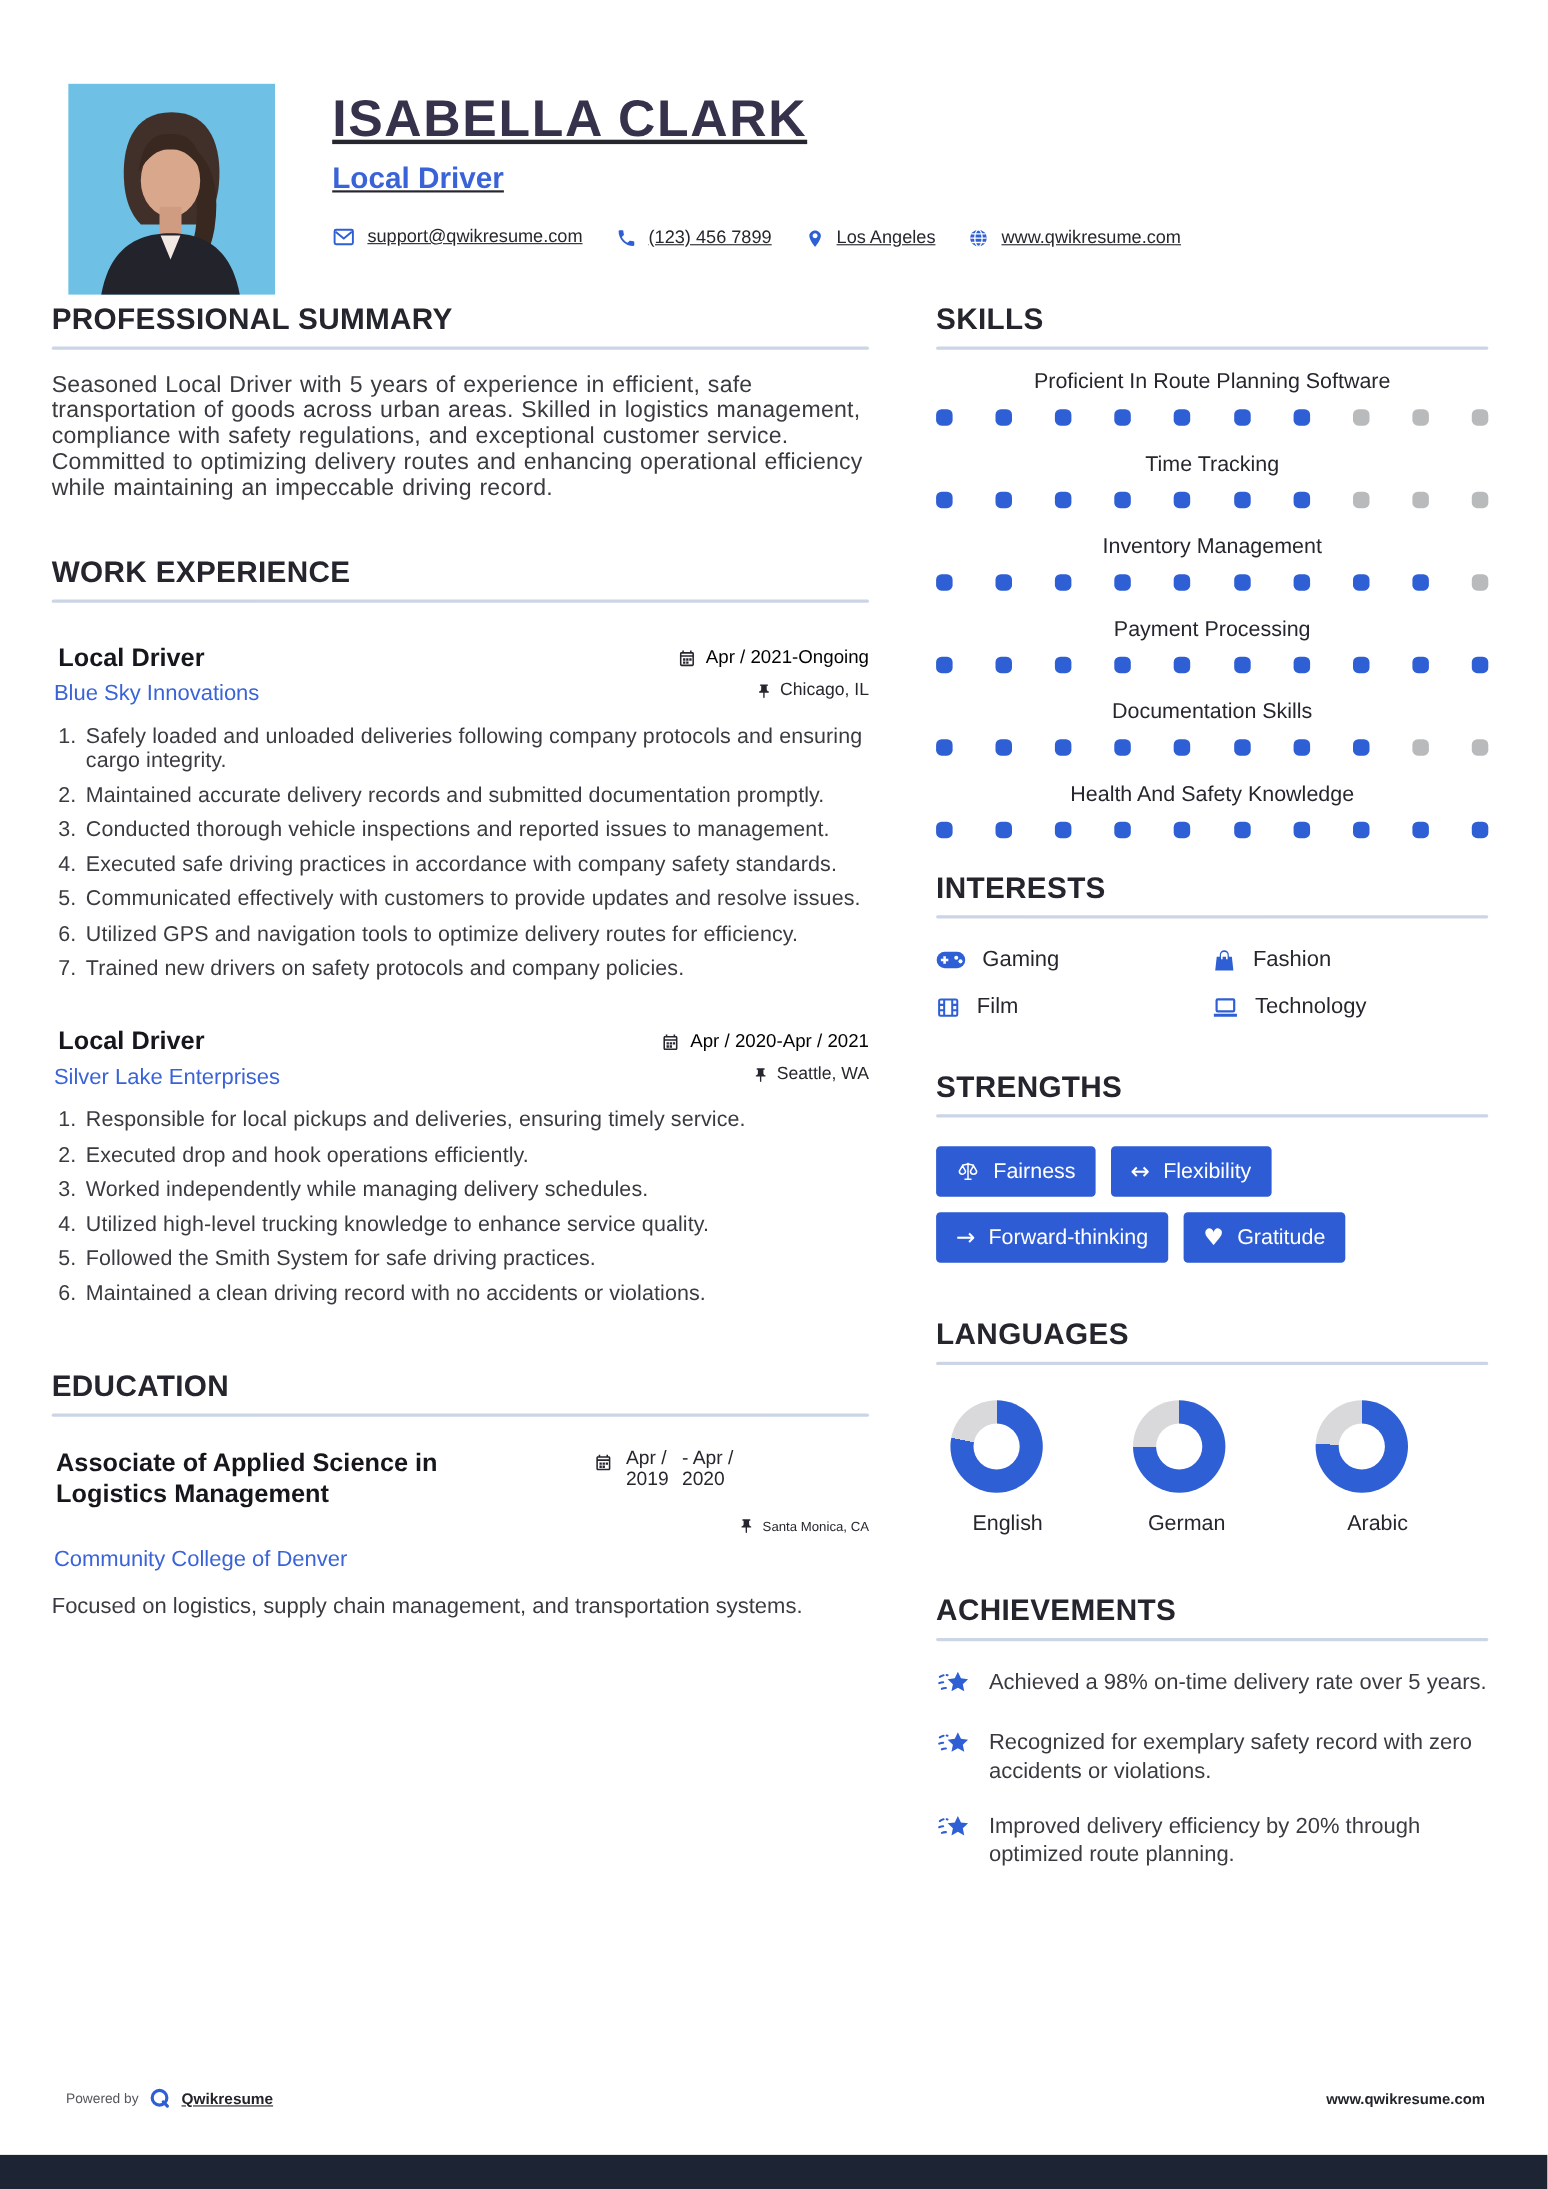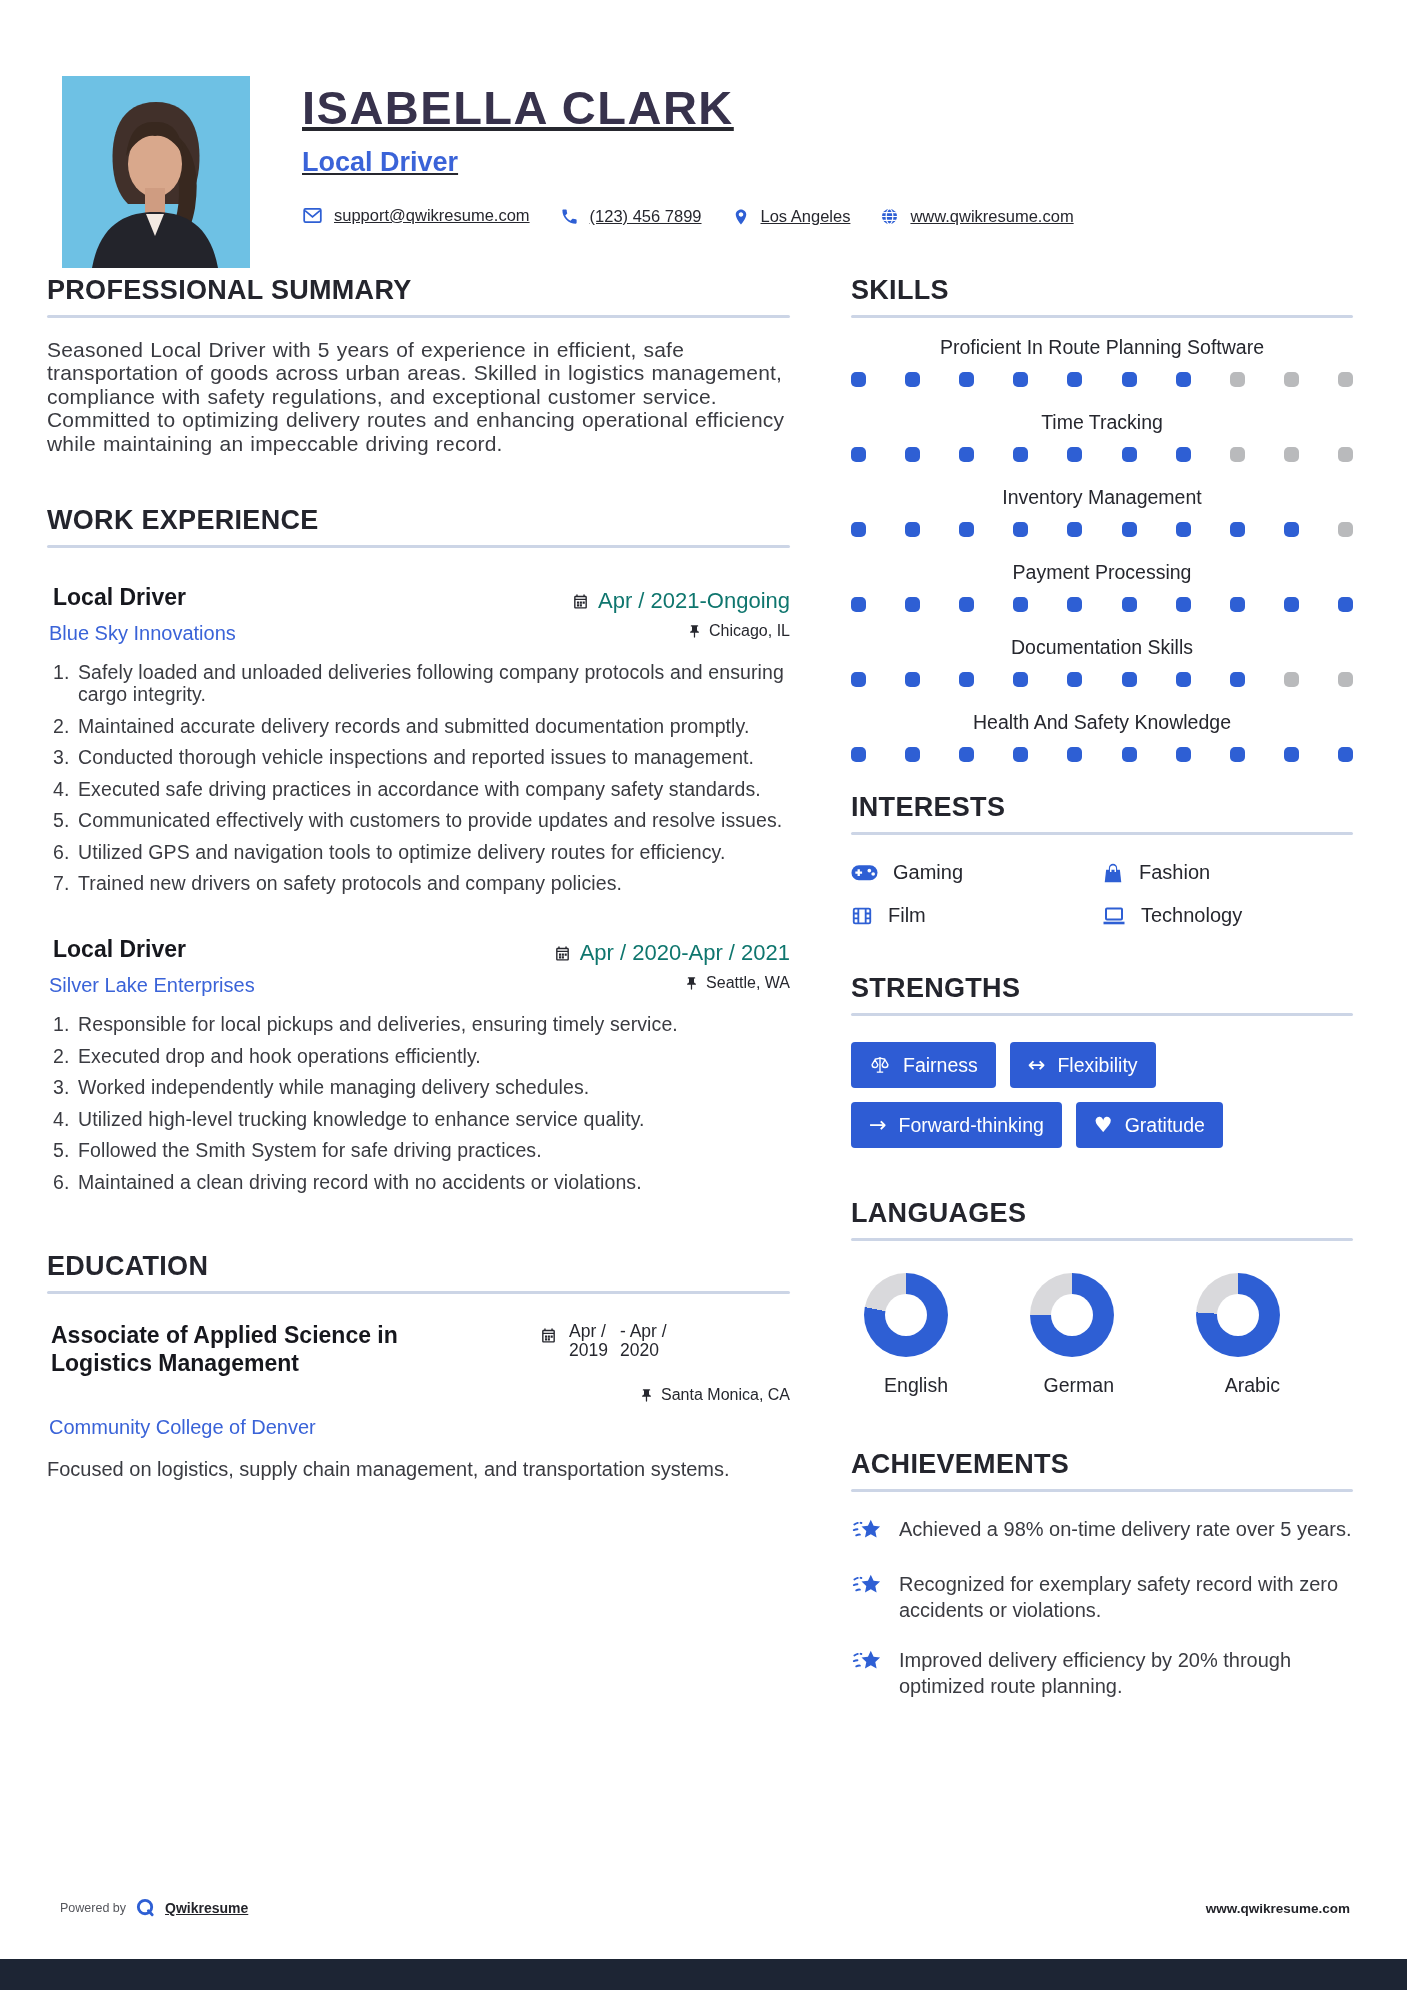--- a/index.html
+++ b/index.html
@@ -26,35 +26,35 @@
 
   
   .summary-text{margin-top:20px;font-size:21px;line-height:23.4px;color:#3a3b41;letter-spacing:.2px;word-spacing:1px;}
 
   
   .work-section{margin-top:50px;}
   .job{margin-top:36px;}
   .job+.job{margin-top:42px;}
   .job-head{display:flex;justify-content:space-between;align-items:flex-start;}
   .job-title{font-size:23px;font-weight:700;color:#16171d;padding-left:6px;}
-  .job-period{display:flex;align-items:center;gap:9px;font-size:22px;color:#0f766e;margin-top:4px;}
+  .job-period{display:flex;align-items:center;gap:9px;font-size:17px;color:#000000;margin-top:4px;}
   .job-sub{display:flex;justify-content:space-between;margin-top:8px;align-items:flex-start;}
   .company{font-size:20px;color:#3a63d8;padding-left:2px;}
   .job-loc{display:flex;gap:7px;font-size:16px;color:#26272e;align-items:center;}
   ol.bullets{margin:16px 0 0;padding-left:28px;font-size:19.5px;color:#3a3b41;line-height:1.15;letter-spacing:.1px;}
   ol.bullets li{margin-bottom:9px;padding-left:3px;}
 
   
   .edu-section{margin-top:58px;}
   .edu-head{display:flex;justify-content:space-between;margin-top:28px;}
   .degree{width:445px;font-size:23px;font-weight:700;color:#16171d;line-height:1.2;padding-left:4px;}
   .edu-meta{width:250px;}
   .edu-period{display:flex;gap:12px;font-size:17.5px;color:#26272e;line-height:1.1;}
   .edu-period svg{margin-top:5px;}
-  .edu-loc{display:flex;justify-content:flex-end;gap:7px;font-size:16px;margin-top:26px;color:#26272e;align-items:center;}
+  .edu-loc{display:flex;justify-content:flex-end;gap:7px;font-size:12px;margin-top:26px;color:#26272e;align-items:center;}
   .school{font-size:20px;color:#3a63d8;margin-top:12px;padding-left:2px;}
   .edu-desc{margin-top:18px;font-size:20px;color:#3a3b41;line-height:1.28;}
 
   
   .skill{margin-bottom:24px;}
   .skills-list{margin-top:18px;text-align:center;}
   .skill-label{font-size:19.5px;color:#26272e;}
   .dots{display:flex;justify-content:space-between;margin-top:13px;}
   .dot{width:15px;height:15px;border-radius:5px;background:#b9babc;}
   .dot.on{background:#2e5fd4;}

